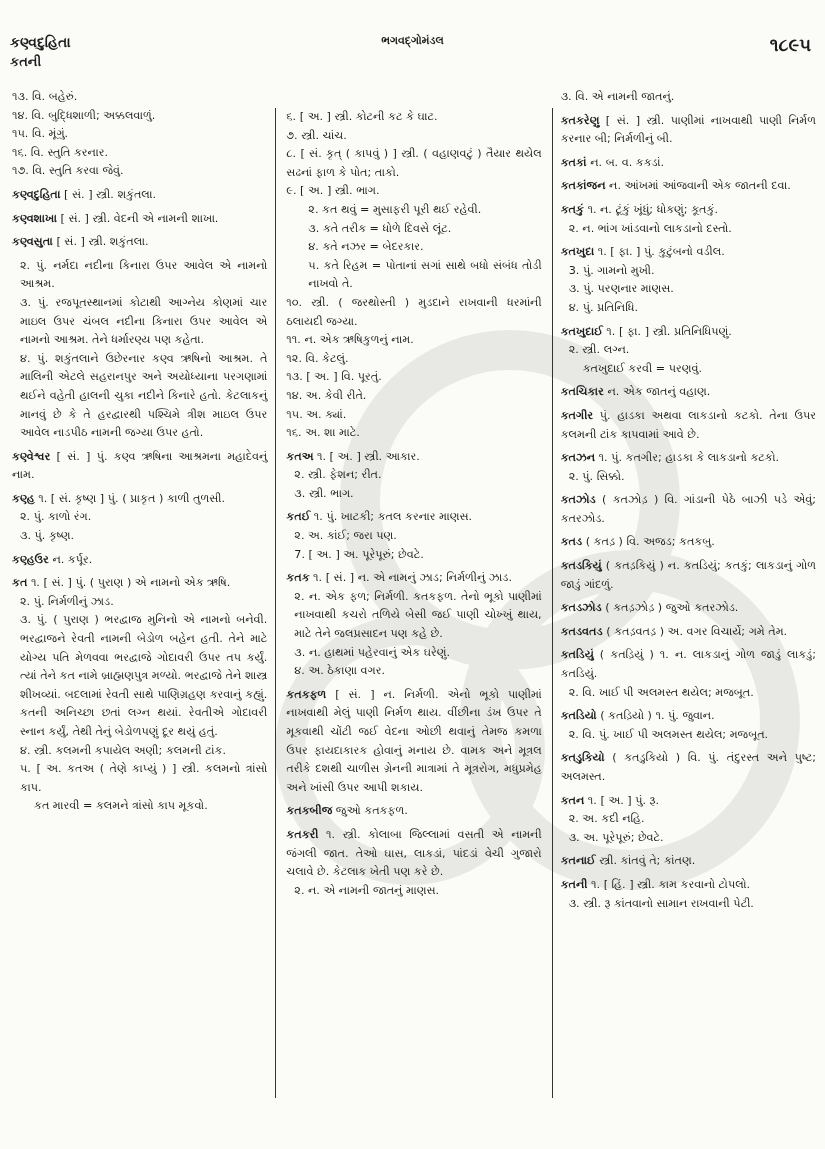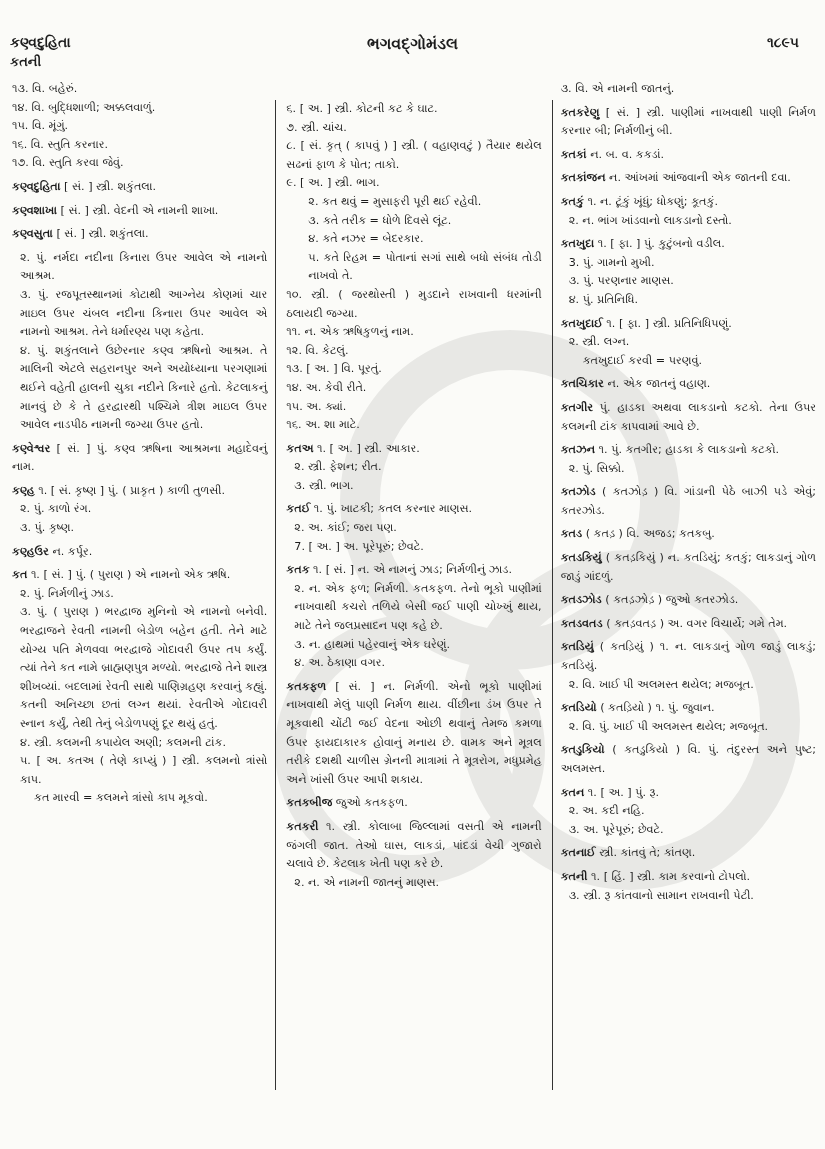--- a/index.html
+++ b/index.html
@@ -11,25 +11,25 @@
     position: relative;
   }
   .watermark {
     position: absolute; left: 250px; top: 300px; width: 560px; height: 620px;
     pointer-events: none; opacity: 0.07;
   }
   .header {
     position: absolute; top: 34px; left: 10px; right: 10px; height: 24px;
   }
   .header .left { position: absolute; left: 0; top: 0; font-weight: bold; font-size: 14px; }
-  .header .center { position: absolute; left: 0; right: 0; text-align: center; top: 0; font-weight: bold; font-size: 16px; }
-  .header .right { position: absolute; right: 16px; top: 0; font-weight: bold; font-size: 14px; }
+  .header .center { position: absolute; left: 0; right: 0; text-align: center; top: 0; font-weight: bold; font-size: 11px; }
+  .header .right { position: absolute; right: 4px; top: 0; font-weight: bold; font-size: 18px; }
   .guide-word-2 { position: absolute; left: 10px; top: 54px; font-weight: bold; font-size: 13px; }
   .columns {
-    position: absolute; top: 80px; left: 10px; width: 808px; height: 1000px;
+    position: absolute; top: 88px; left: 10px; width: 808px; height: 1000px;
     display: flex;
   }
   .col {
     flex: 1; padding: 0 8px; font-size: 11.2px; line-height: 18.6px;
     box-sizing: border-box; overflow: hidden;
   }
   .col.mid { border-left: 1.5px solid #333; border-right: 1.5px solid #333; padding: 0 10px; margin-top: 20px; height: 990px; }
   .col.first { padding-left: 2px; }
   .col.last { padding-right: 2px; }
   .entry { margin-bottom: 5px; text-align: justify; }

